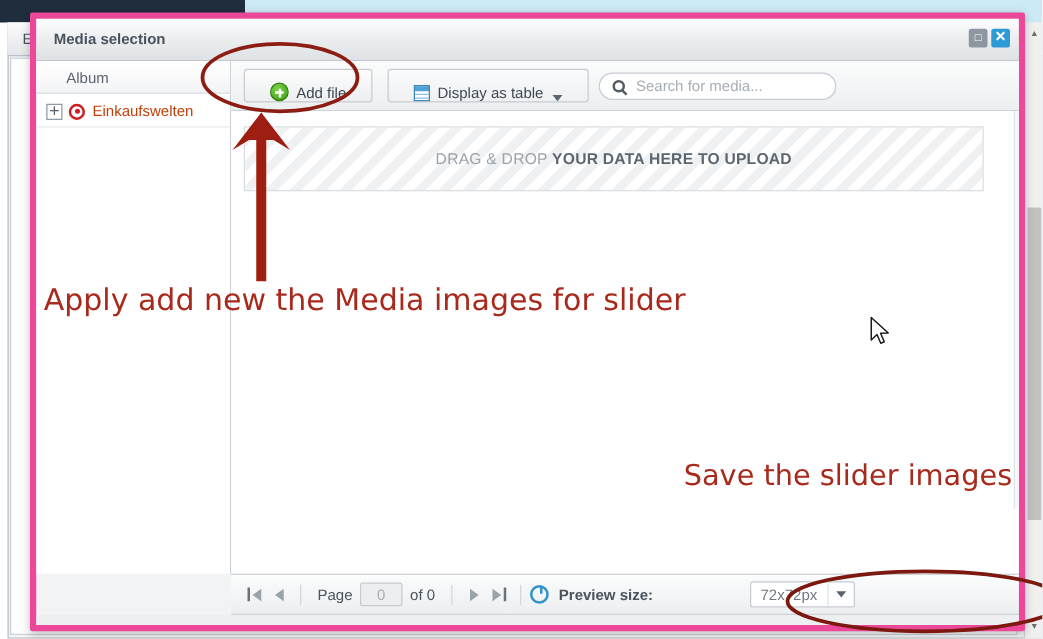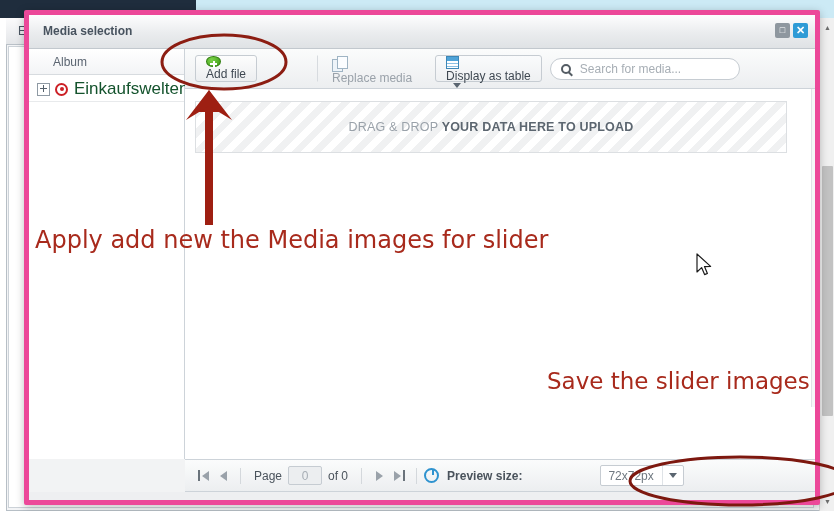--- a/index.html
+++ b/index.html
@@ -219,53 +219,52 @@
   }
   .target-icon:after {
     content: "";
     position: absolute;
     left: 2.5px; top: 2.5px;
     width: 4px; height: 4px;
     border-radius: 50%;
     background: #cc2026;
   }
   .tree-label {
-    color: #14532d;
-    font-size: 17px;
+    color: #c2410c;
+    font-size: 12px;
   }
 
   
   .right-pane {
     position: absolute;
     left: 156px; top: 0;
     width: 640px; height: 410px;
     background: #ffffff;
   }
   .toolbar {
     height: 40px;
     background: linear-gradient(#fbfcfc, #eceef0);
     border-bottom: 1px solid #cdd3d9;
     display: flex;
     align-items: center;
     padding-left: 10px;
     box-sizing: border-box;
   }
   .tb-btn {
     display: inline-flex;
-    align-items: flex-start;
+    align-items: flex-end;
     height: 25px;
-    padding: 0 10px;
+    padding: 0 20px;
     background: linear-gradient(#fdfdfd, #eceef0);
     border: 1px solid #c6ccd2;
     border-radius: 3px;
     color: #3f4852;
     font-size: 12px;
     cursor: pointer;
     white-space: nowrap;
-    flex-direction: column;
   }
   .tb-btn.flat {
     background: transparent;
     border-color: transparent;
     color: #9aa2aa;
   }
   .tb-btn.flat.sep {
     border-left: 1px solid #d7dbdf;
     border-radius: 0;
     margin-left: 60px;
@@ -643,27 +642,20 @@
     </div>
 
     <div class="right-pane">
 
       <div class="toolbar">
         <div class="tb-btn">
           <span class="icon-plus-green"></span>
           <span>Add file</span>
         </div>
 
-        <div class="tb-btn flat sep">
-          <span class="icon-replace">
-            <span class="pg b"></span>
-              <span class="pg f"></span>
-          </span>
-          <span>Replace media</span>
-        </div>
 
         <div class="tb-btn" style="margin-left:12px;background:linear-gradient(#fafbfc,#eef0f2);">
           <span class="icon-table"></span>
           <span>Display as table</span>
           <span class="caret-down"></span>
         </div>
 
         <div class="search-pill">
           <span class="icon-magnifier"></span>
           <input type="text" placeholder="Search for media..." style="">

